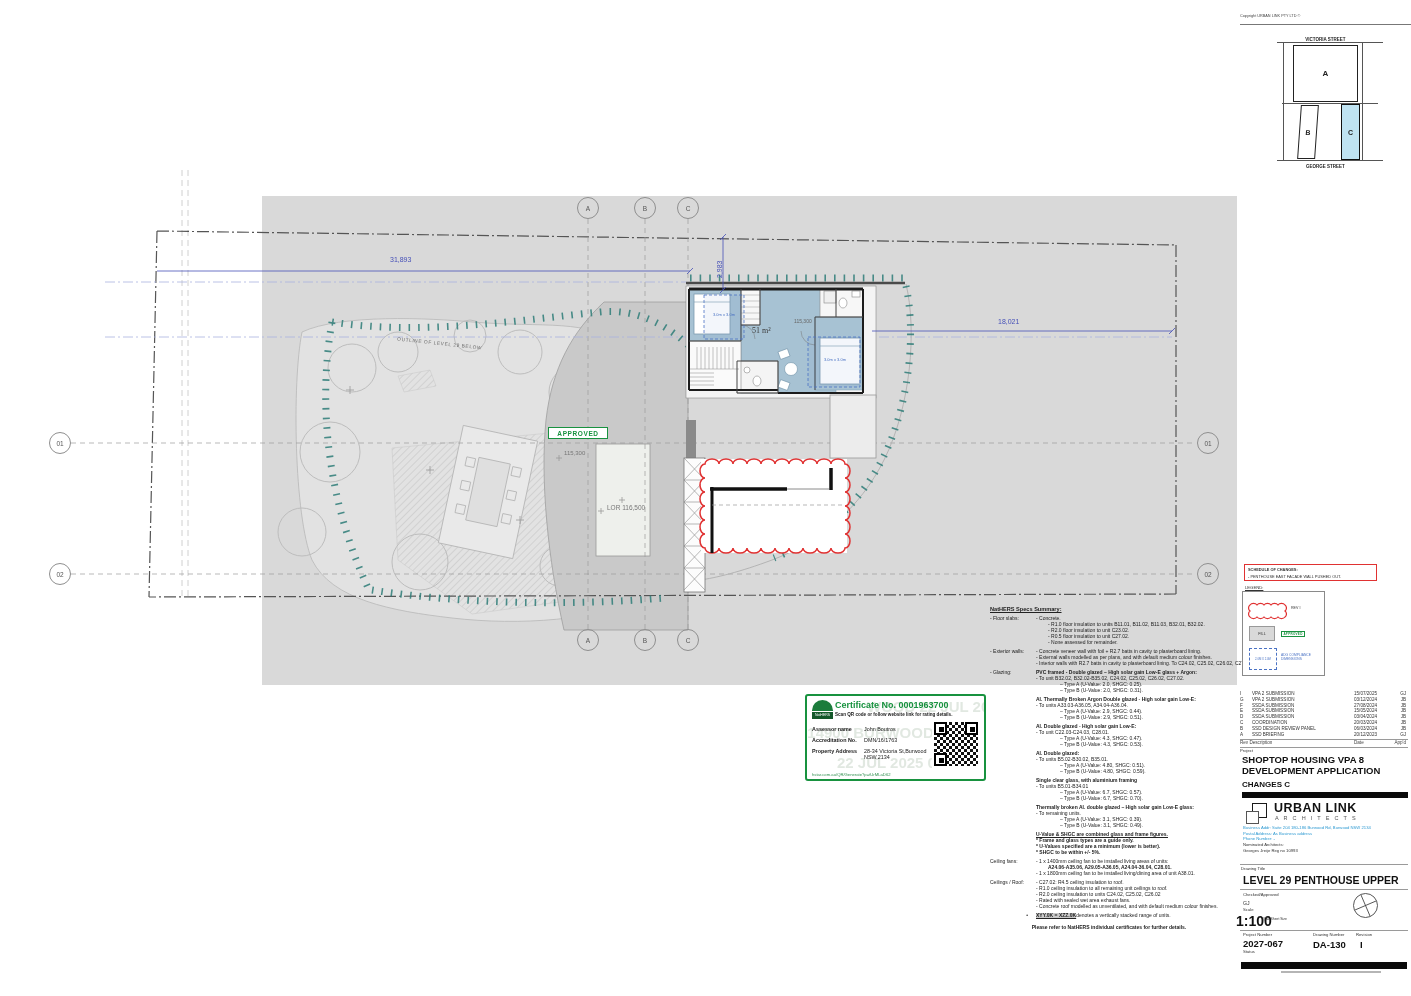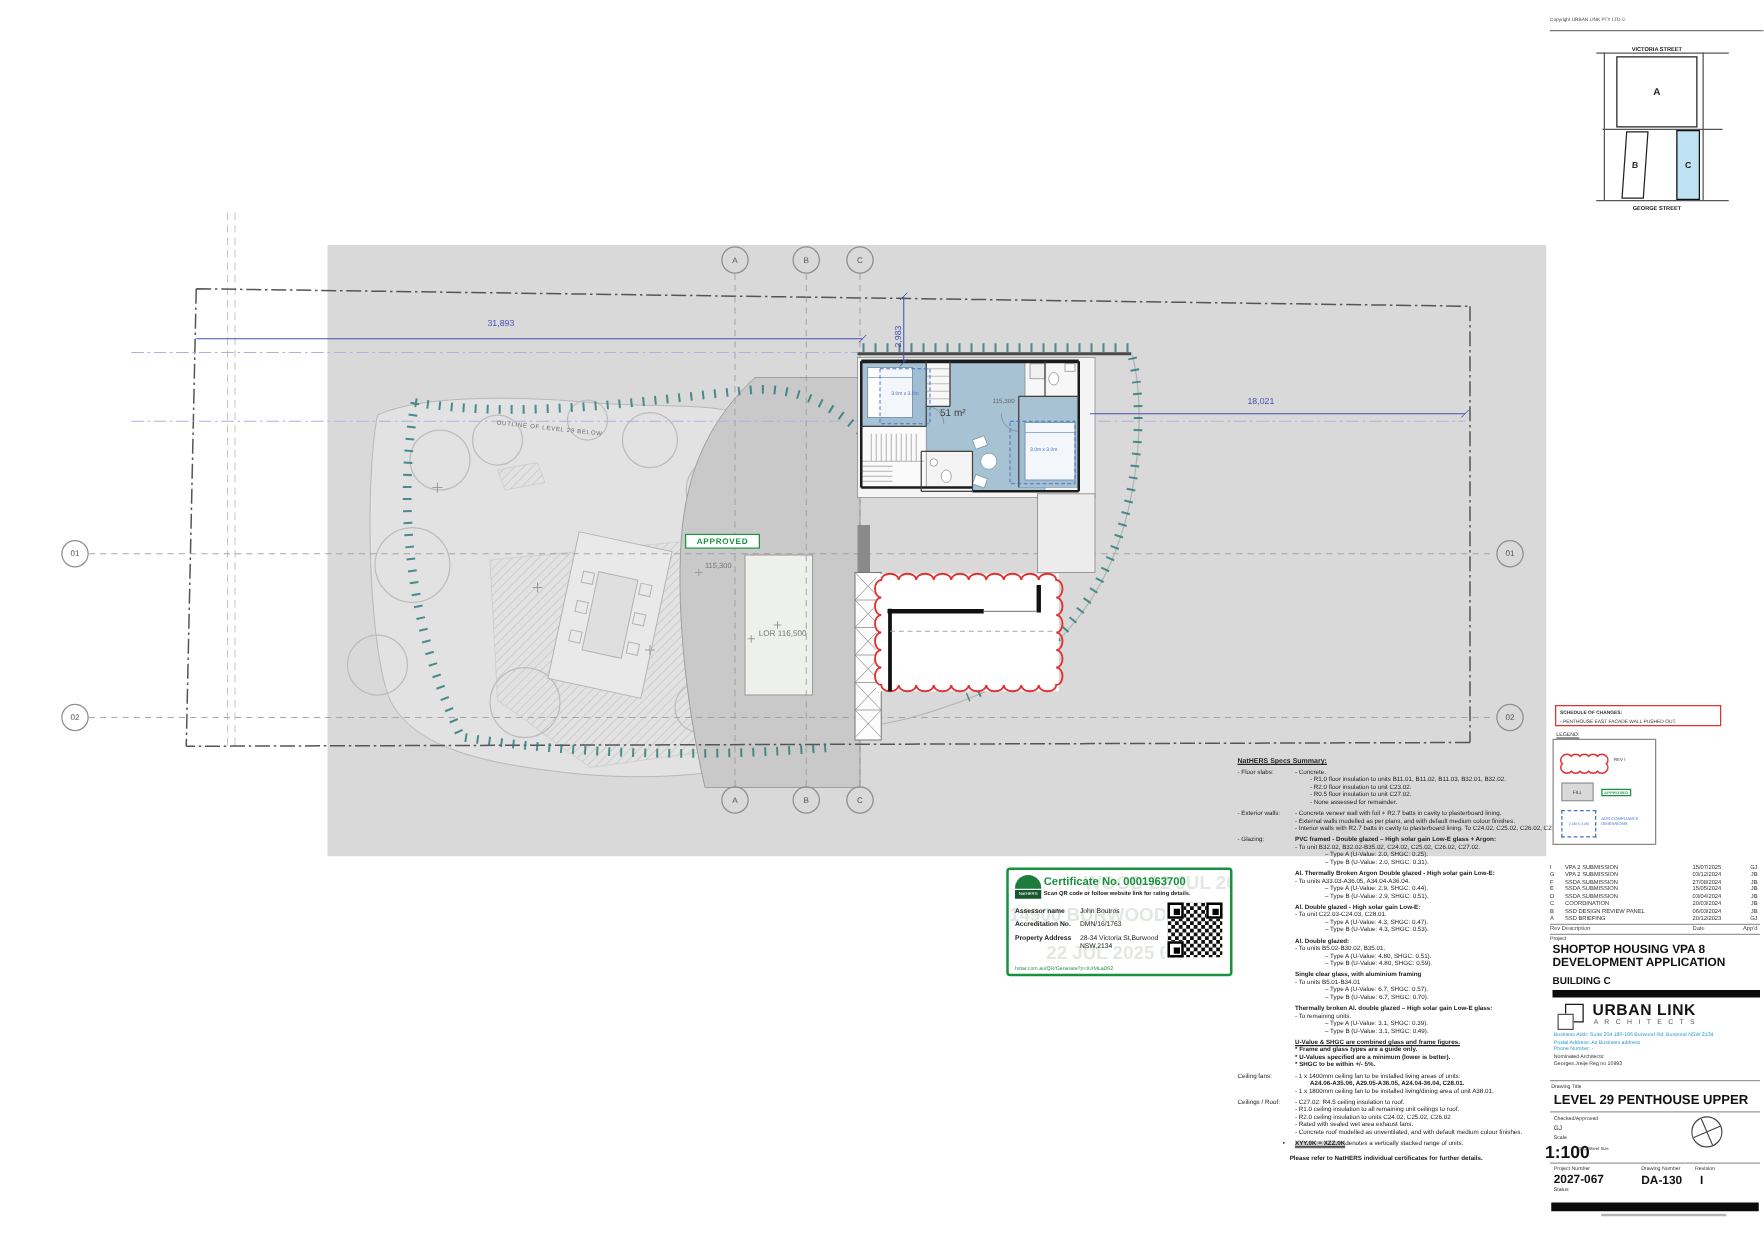--- a/index.html
+++ b/index.html
@@ -193,21 +193,21 @@
       <path d="M157,271H690 M687,274L693,268"></path>
       <path d="M723,237V290 M720,240L726,234 M720,293L726,287"></path>
       <path d="M872,331H1172 M1169,334L1175,328"></path>
     </g>
   </svg>
 
   <div class="lbl" style="left:397px;top:341px;font-size:4.8px;letter-spacing:.6px;transform:rotate(6deg);color:#6a6a6a;">OUTLINE OF LEVEL 29 BELOW</div>
   <div class="stamp" style="left:548px;top:427px;width:60px;height:12px;">APPROVED</div>
   <div class="lbl" style="left:564px;top:450px;font-size:6px;color:#777;">115,300</div>
   <div class="lbl" style="left:607px;top:504px;font-size:6.5px;color:#777;">LOR 116,500</div>
-  <div class="lbl" style="left:752px;top:326px;font-size:8px;color:#3c3c3c;">51 m²</div>
+  <div class="lbl" style="left:752px;top:326px;font-size:8px;color:#3c3c3c;font-family:Liberation Serif, serif;">51 m²</div>
   <div class="lbl" style="left:794px;top:318px;font-size:5px;">115,300</div>
   <div class="adg" style="left:702px;top:312px;width:44px;">3.0m x 3.0m</div>
   <div class="adg" style="left:810px;top:357px;width:50px;">3.0m x 3.0m</div>
   <div class="dim" style="left:390px;top:256px;">31,893</div>
   <div class="dim" style="left:716px;top:278px;transform:rotate(-90deg);transform-origin:0 0;">2,983</div>
   <div class="dim" style="left:998px;top:318px;">18,021</div>
 
   <div class="bubble" style="left:577px;top:197px;">A</div>
   <div class="bubble" style="left:634px;top:197px;">B</div>
   <div class="bubble" style="left:677px;top:197px;">C</div>
@@ -569,21 +569,21 @@
   <div class="rule" style="left:1240px;top:739px;width:168px;"></div>
   <div class="revrow abs" style="left:1240px;top:740px;width:166px;color:#444;">
     <span class="rd">Rev Description</span>
     <span class="rt">Date</span>
     <span class="ra">App'd</span>
   </div>
   <div class="rule" style="left:1240px;top:746.5px;width:168px;"></div>
   <div class="tb-lab" style="left:1240px;top:748px;">Project</div>
   <div class="tb-big" style="left:1242px;top:754px;font-size:9.5px;">SHOPTOP HOUSING VPA 8</div>
   <div class="tb-big" style="left:1242px;top:765px;font-size:9.5px;">DEVELOPMENT APPLICATION</div>
-  <div class="tb-big" style="left:1242px;top:780px;font-size:8px;">BUILDING C</div>
+  <div class="tb-big" style="left:1242px;top:780px;font-size:8px;">CHANGES C</div>
   <div class="blackbar" style="left:1242px;top:792px;width:166px;height:6px;"></div>
   <div class="abs" style="left:1246px;top:803px;width:23px;height:22px;">
     <div class="abs" style="left:6px;top:0;width:15px;height:15px;border:1.6px solid #1a1a1a;background:#fff;"></div>
     <div class="abs" style="left:0;top:8px;width:13px;height:13px;border:1.6px solid #555;background:#fff;"></div>
   </div>
   <div class="tb-big" style="left:1274px;top:801px;font-size:12.5px;letter-spacing:.5px;">URBAN LINK</div>
   <div class="abs" style="left:1275px;top:815px;font-size:5.5px;letter-spacing:1.8px;color:#555;">A R C H I T E C T S</div>
   <div class="addr" style="left:1243px;top:825px;">Business Addr: Suite 204 180-186 Burwood Rd, Burwood NSW 2134</div>
   <div class="addr" style="left:1243px;top:830.5px;">Postal Address: As Business address</div>
   <div class="addr" style="left:1243px;top:836px;">Phone Number: -</div>

